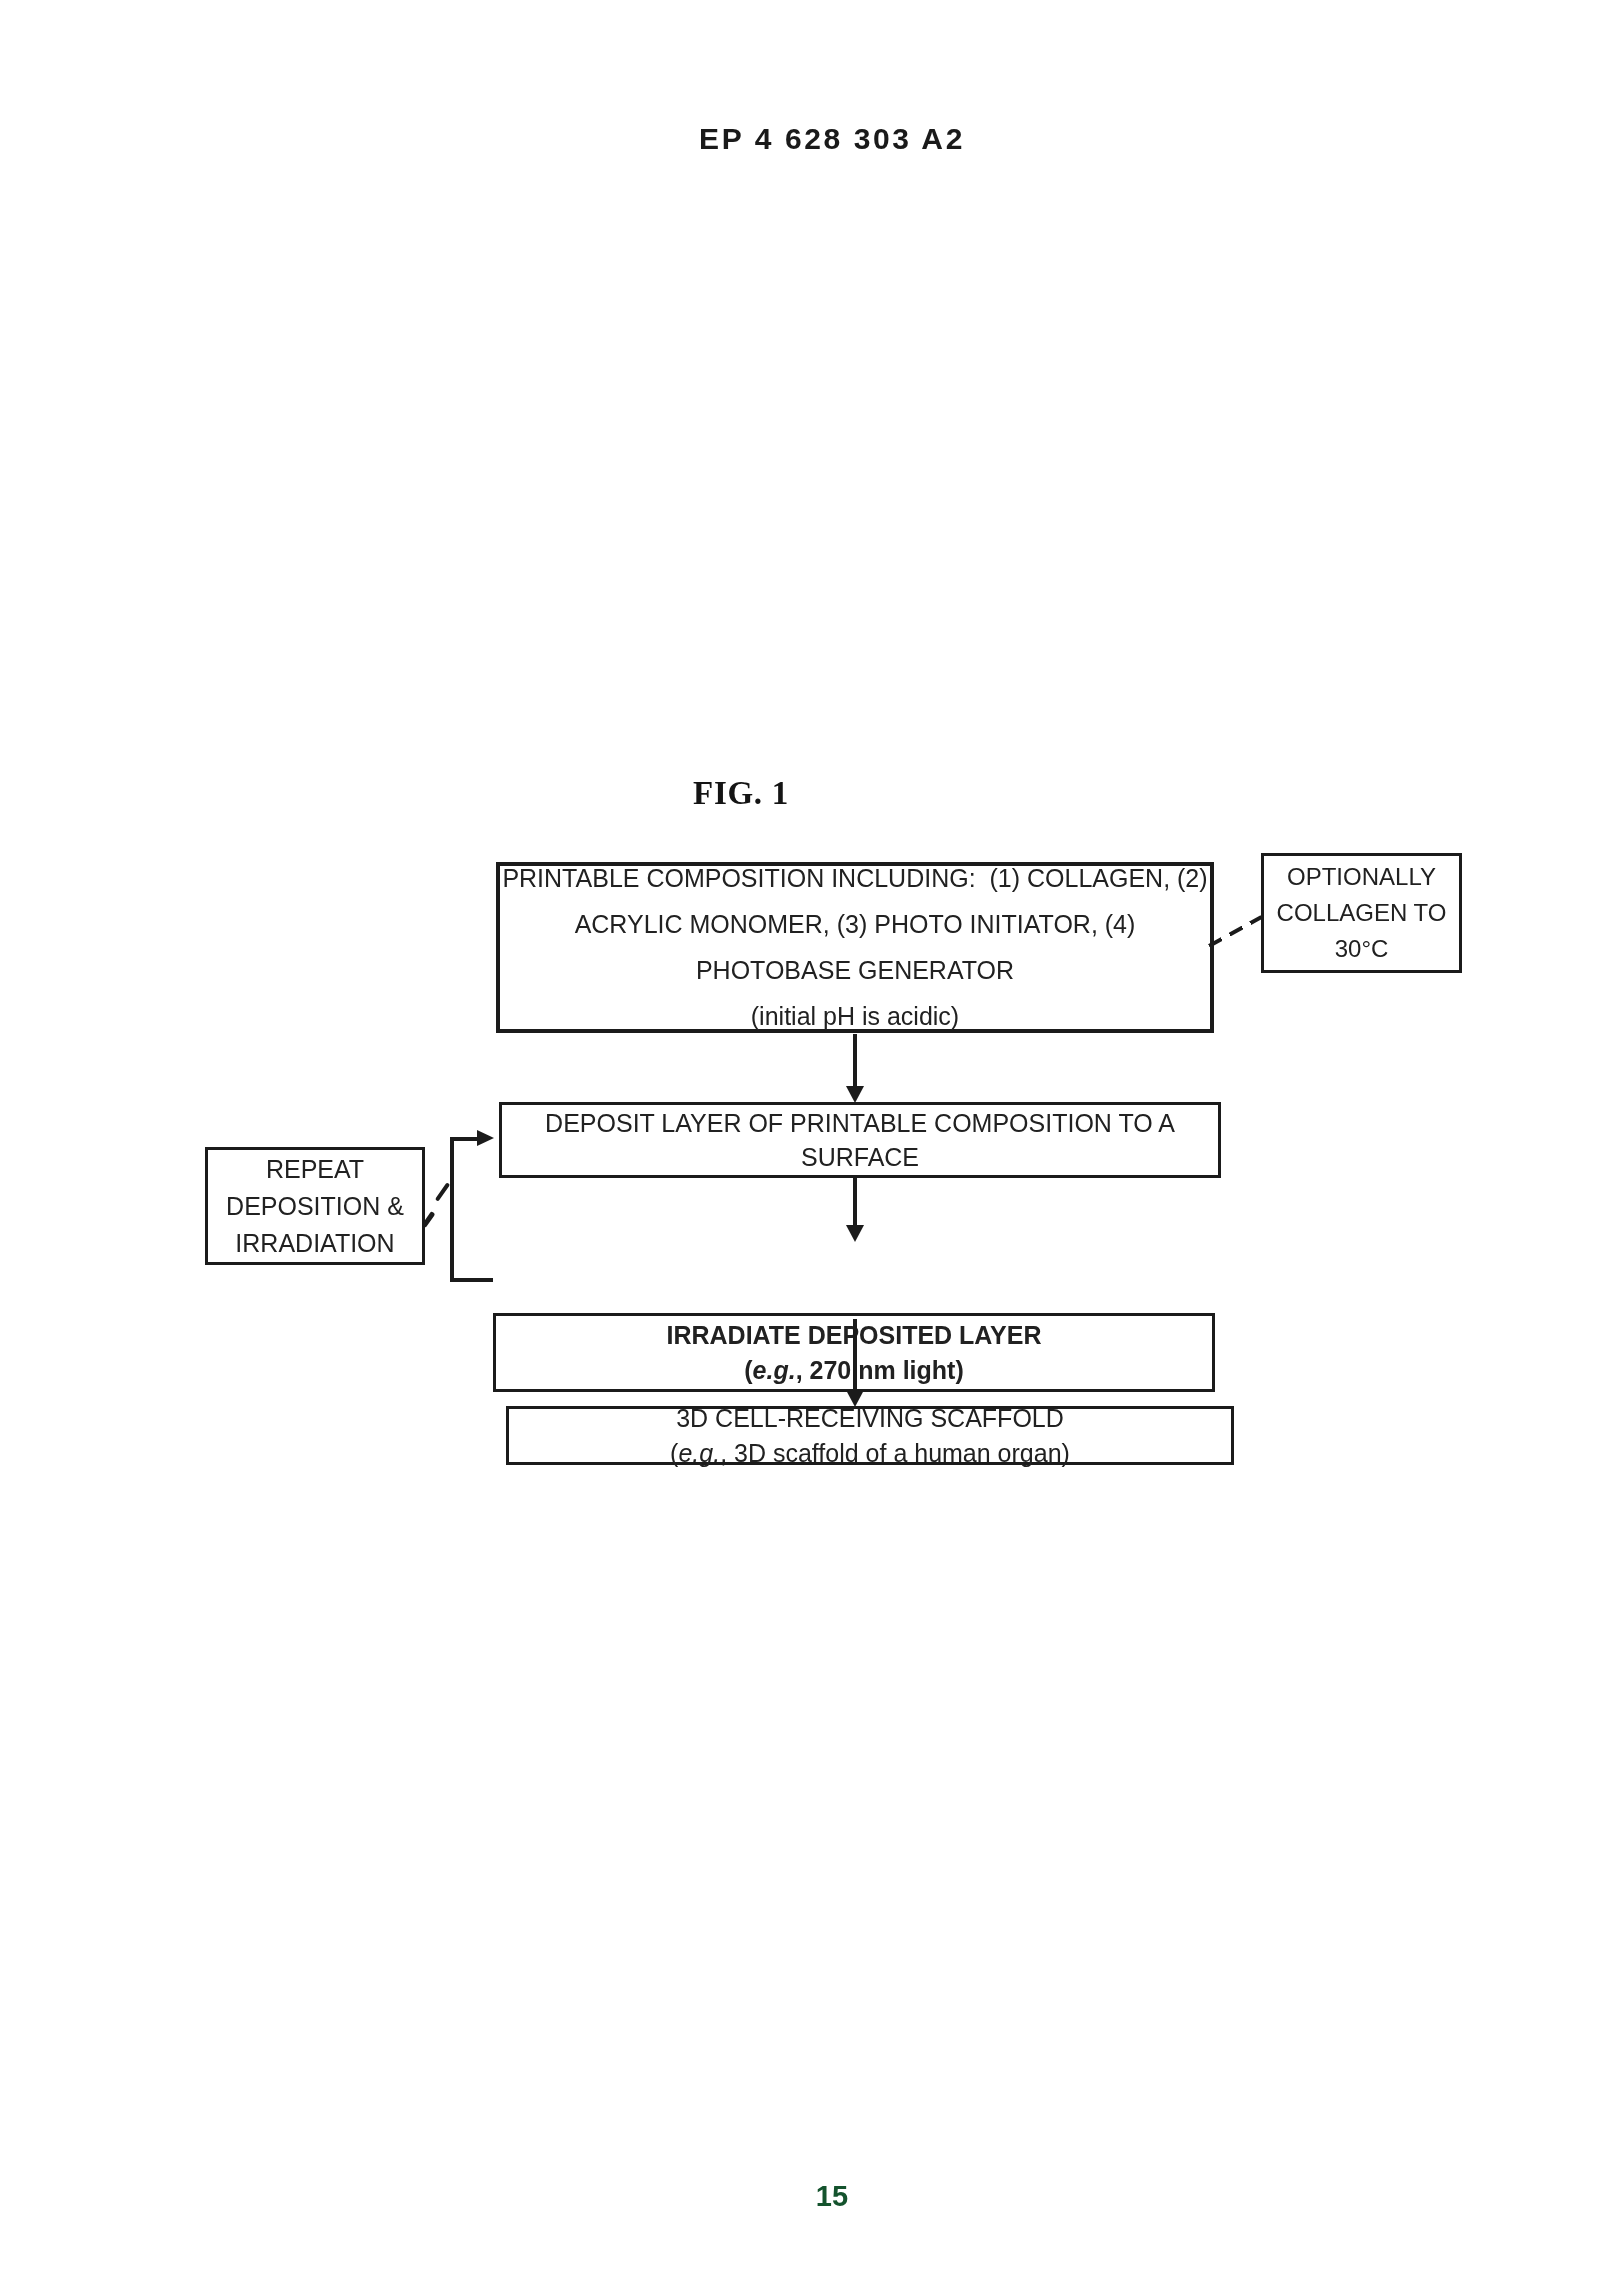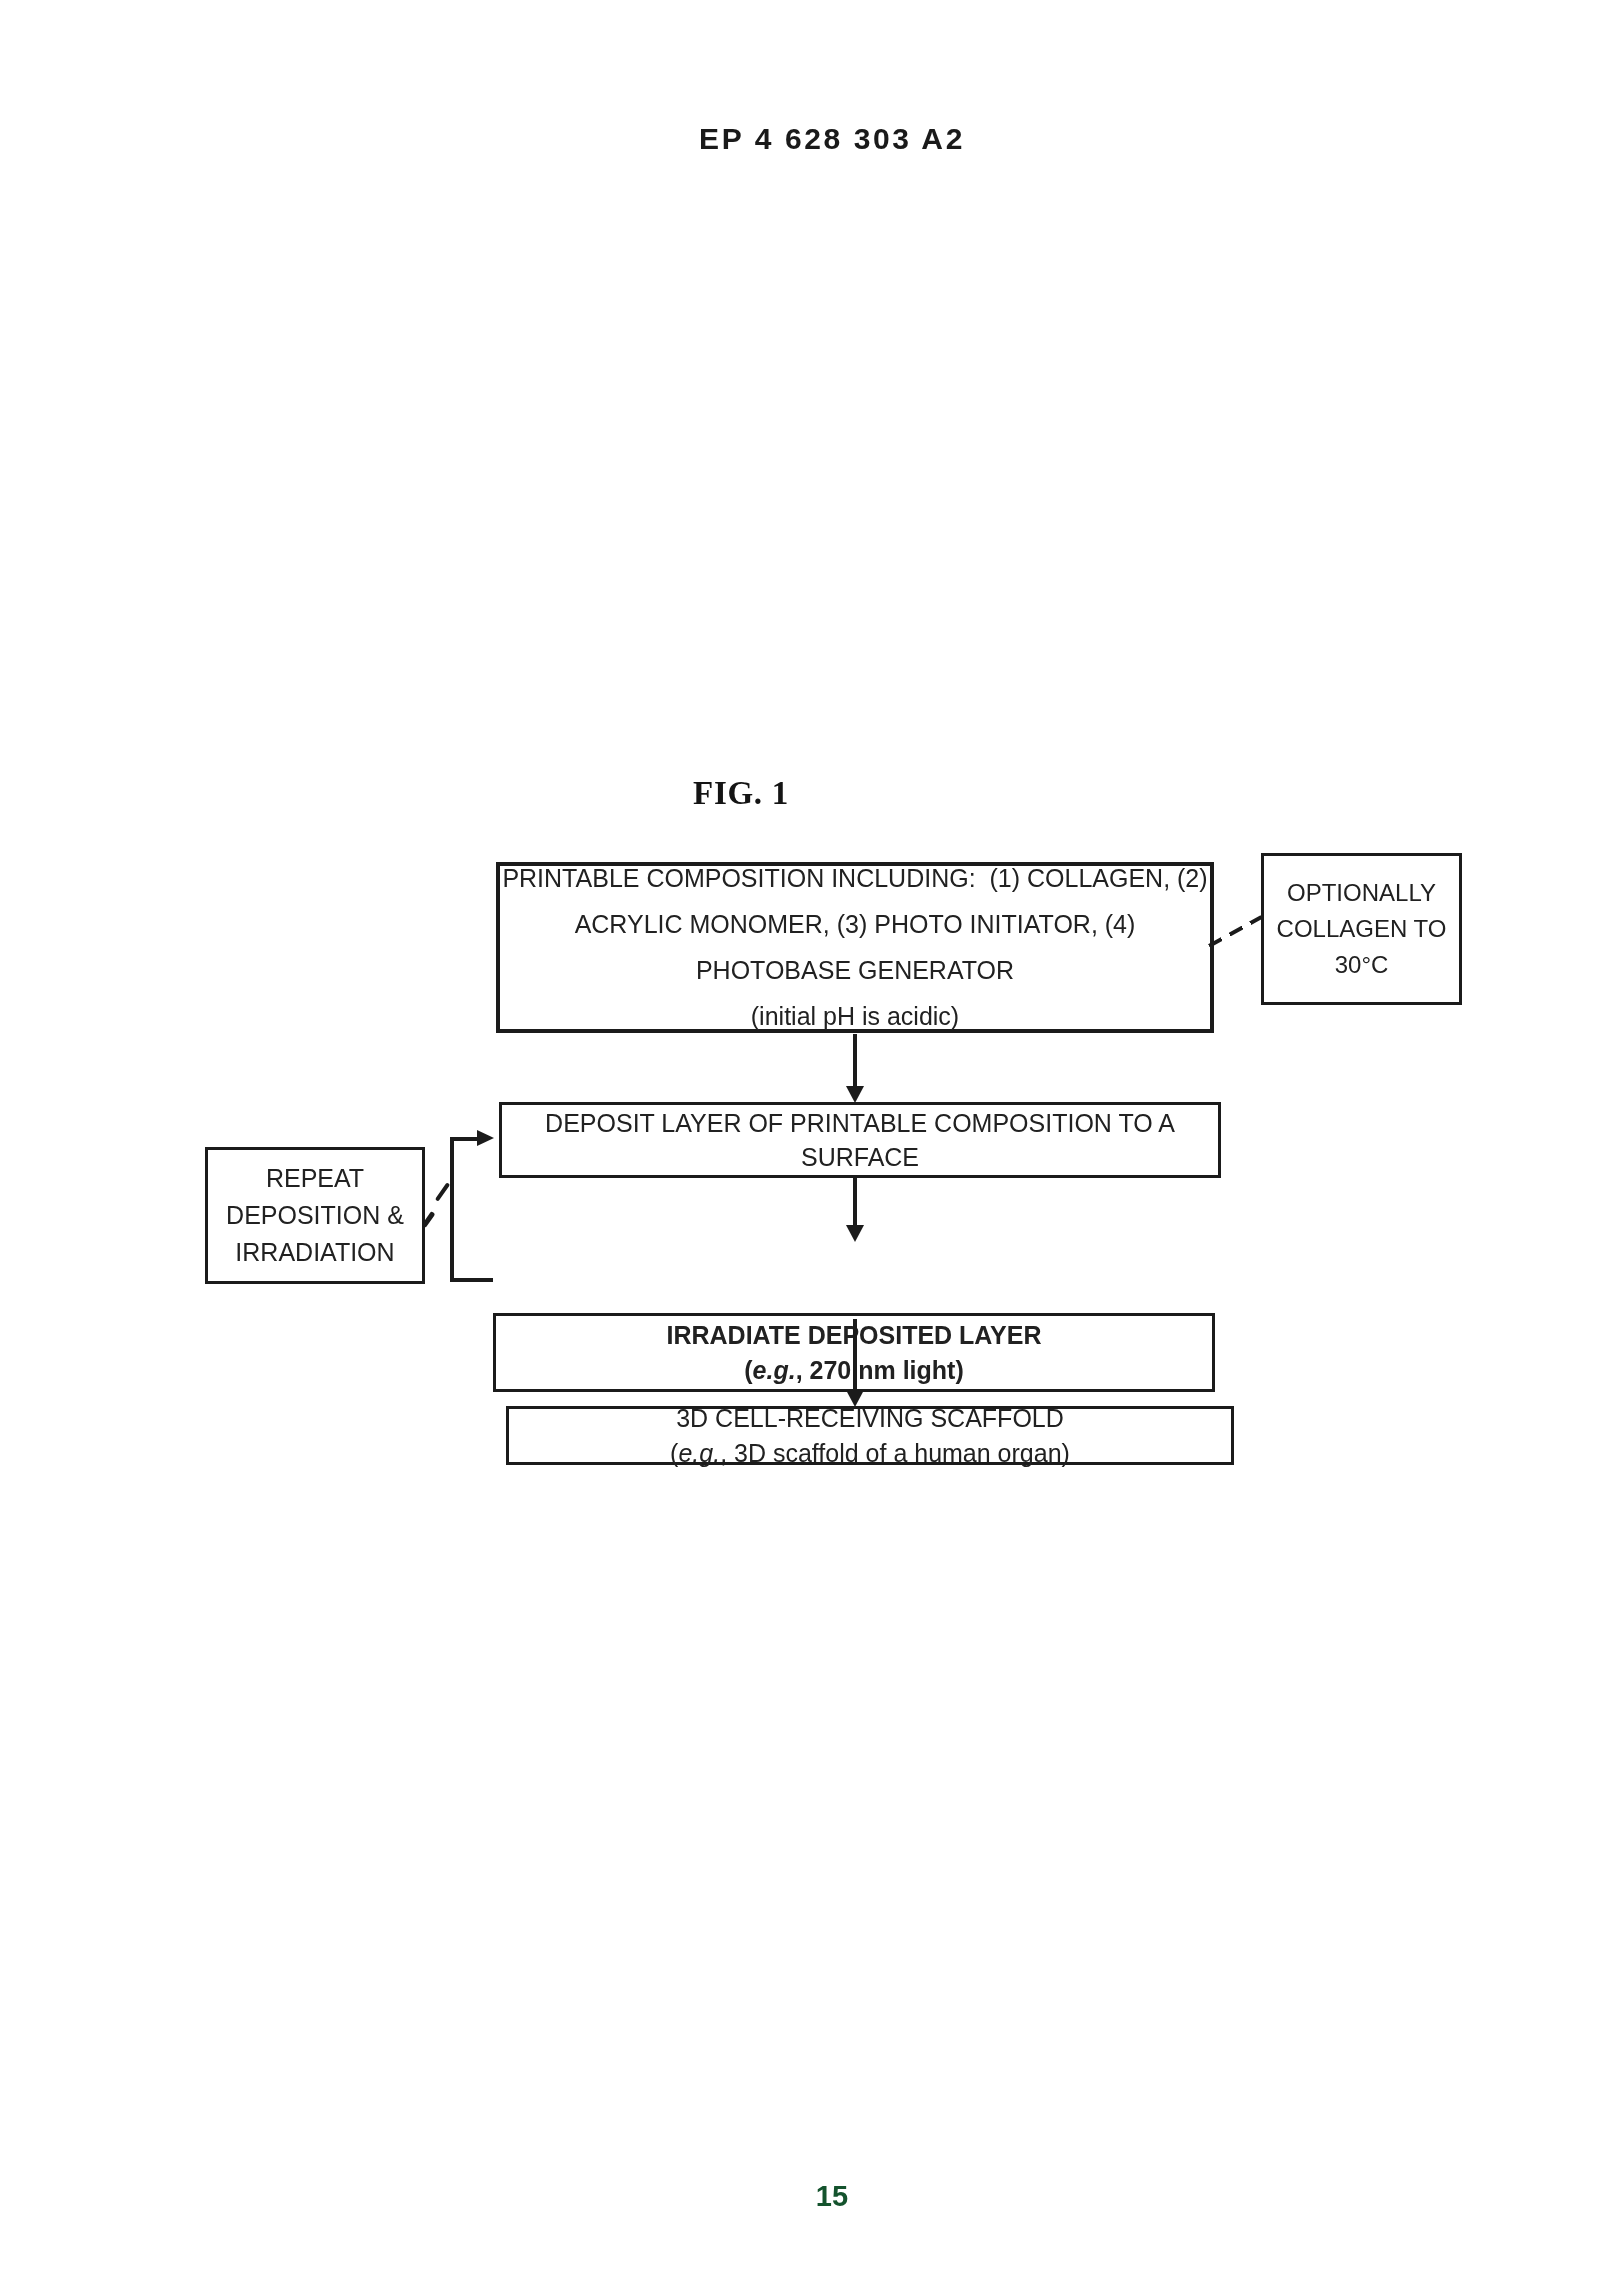--- a/index.html
+++ b/index.html
@@ -67,29 +67,29 @@
     line-height: 37px;
   }
   .it { font-style: italic; }
 
   .box-printable {
     left: 496px; top: 862px; width: 718px; height: 171px;
     border-width: 4.6px;
     gap: 9px;
   }
   .box-optional {
-    left: 1261px; top: 853px; width: 201px; height: 152px;
+    left: 1261px; top: 853px; width: 201px; height: 120px;
   }
   .box-optional .box-line { font-size: 24px; line-height: 36px; }
   .box-deposit {
     left: 493px; top: 1102px; width: 722px; height: 76px; margin-left: 6px;
   }
   .box-deposit .box-line { line-height: 34px; }
   .box-repeat {
-    left: 205px; top: 1147px; width: 220px; height: 137px;
+    left: 205px; top: 1147px; width: 220px; height: 118px;
   }
   .box-repeat .box-line { line-height: 37px; }
   .box-irradiate {
     left: 493px; top: 1313px; width: 722px; height: 79px; font-weight: bold;
   }
   .box-irradiate .box-line { line-height: 35px; }
   .box-scaffold {
     left: 506px; top: 1406px; width: 728px; height: 59px;
   }
   .box-scaffold .box-line { line-height: 35px; }

